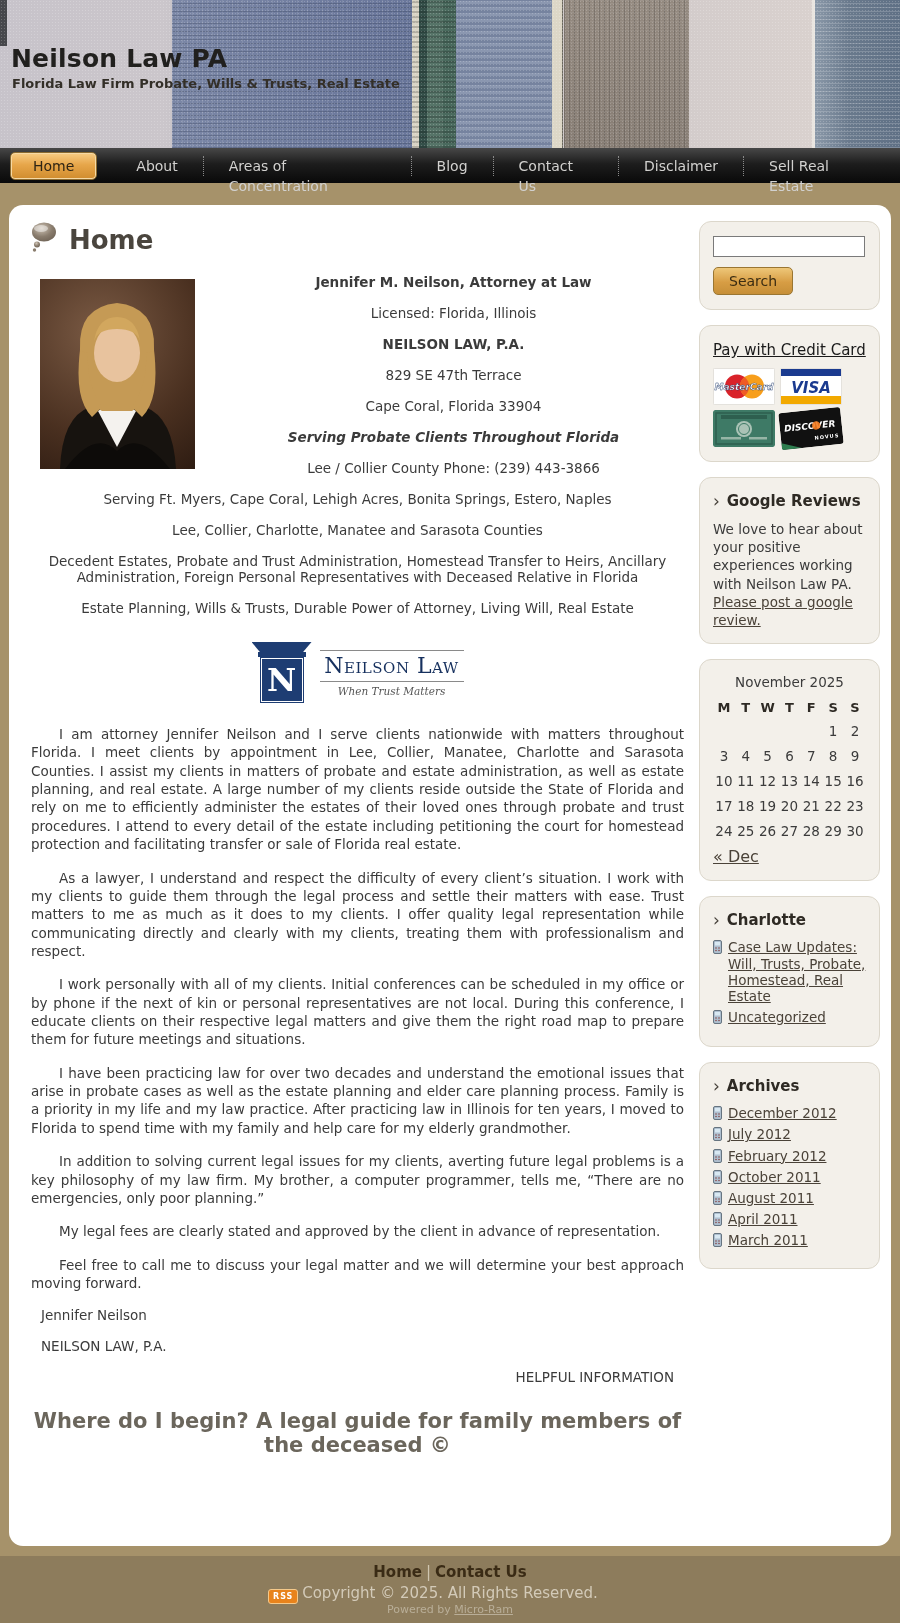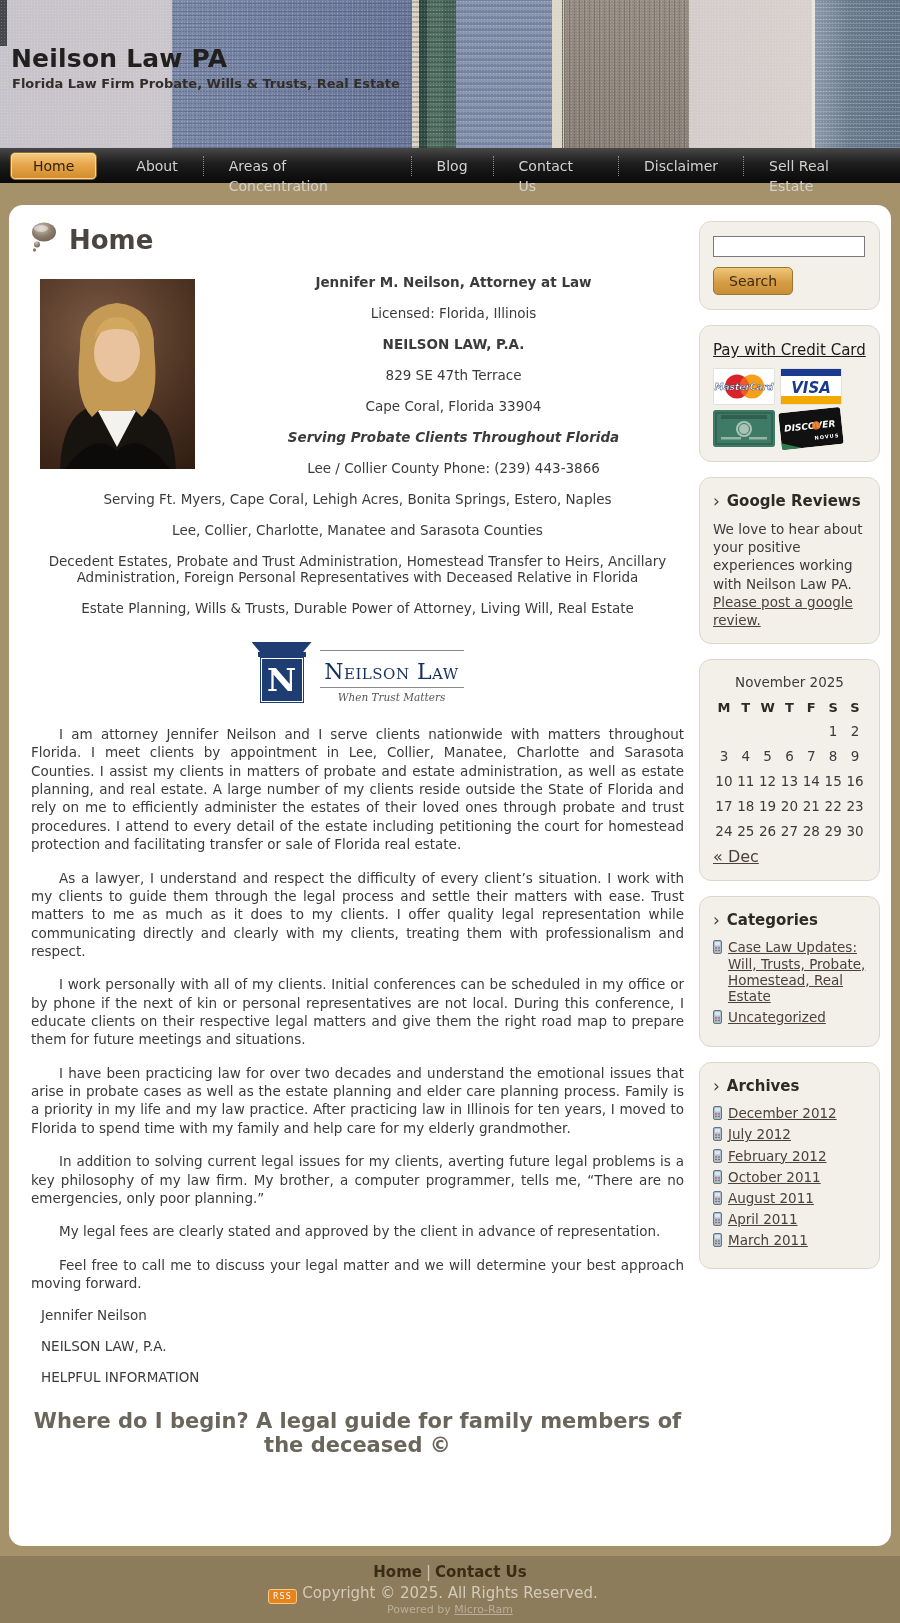--- a/index.html
+++ b/index.html
@@ -57,26 +57,26 @@
   .cline { text-align:center; font-size:13.5px; margin:15px 0; color:#3b3b3b; }
   .cline.b { font-weight:bold; }
   .cline.bi { font-weight:bold; font-style:italic; }
   .logo { width: 212px; margin: 20px auto 22px auto; display:flex; align-items:flex-start; }
   .logo-n { position:relative; margin-top:6px; }
   .logo-cap { width:60px; height:10px; background:#1e3d73; clip-path: polygon(0 0,100% 0,86% 100%,14% 100%); }
   .logo-cap2 { width:48px; height:5px; margin:0 auto; background:#1e3d73; }
   .logo-sq { width:44px; height:46px; margin:0 auto; background:#1e3d73; color:#fff; display:flex; align-items:center; justify-content:center;
     font-family:"DejaVu Serif","Liberation Serif",serif; font-size:32px; font-weight:bold; box-shadow: inset 0 0 0 1px #1e3d73, inset 0 0 0 2px #fff; }
   .logo-right { margin-left:8px; padding-top:14px; width:148px; }
-  .logo-name { border-top:1px solid #8a8a8a; border-bottom:1px solid #8a8a8a; padding:8px 0 3px 0; text-align:center;
+  .logo-name { border-top:1px solid #8a8a8a; border-bottom:1px solid #8a8a8a; padding:2px 0 3px 0; text-align:center;
     font-family:"DejaVu Serif","Liberation Serif",serif; font-variant:small-caps; font-size:22px; color:#16305e; letter-spacing:.5px; }
   .logo-tag { text-align:center; font-family:"DejaVu Serif","Liberation Serif",serif; font-style:italic; font-size:10.5px; color:#555; padding-top:3px; }
   .para { font-size:13.5px; line-height:1.36; text-align:justify; text-indent:28px; margin:15px 0; color:#3b3b3b; }
   .plain { font-size:13.5px; margin:15px 10px; color:#3b3b3b; }
-  .center { text-align:left; }
+  .center { text-align:right; }
   .big-head { text-align:center; font-size:21px; font-weight:bold; color:#6b665c; margin:24px 0 30px 0; }
   
   .sidebar { position:absolute; right:11px; top:16px; width:181px; }
   .widget { background:#f3f0ea; border:1px solid #dcd7cb; border-radius:12px; padding:14px 13px; margin-bottom:15px; }
   .widget h3 { font-size:15px; color:#2e2a24; margin-bottom:10px; display:flex; align-items:center; gap:7px; }
   .chev { font-weight:normal; color:#4a453e; font-size:17px; line-height:1; }
   .search-input { width:152px; height:21px; border:1px solid #7a7a7a; background:#fff; font-size:13px; padding:0 4px; }
   .search-btn { margin-top:10px; background: linear-gradient(#eec779,#d79d44 55%,#c68f38); border:1px solid #9a7632; border-radius:5px; padding:5px 15px; font-size:14px; color:#3a2c12; cursor:pointer; font-family:inherit; }
   .pay-title { font-size:15px; color:#1a1a1a; text-decoration:underline; cursor:pointer; display:inline-block; margin-bottom:9px; }
   .cards { display:grid; grid-template-columns:62px 62px; gap:5px; }
@@ -95,21 +95,21 @@
   .sb-list a { color:#4a4238; text-decoration:underline; cursor:pointer; }
   .cat-list li { margin:5px 0; }
   
   .footer { position:absolute; left:0; right:0; bottom:0; height:67px; background:#8d7c5c; text-align:center; padding-top:7px; }
   .footer-links { font-size:15px; }
   .footer-links a { color:#3a2b15; font-weight:bold; text-decoration:none; cursor:pointer; }
   .footer-sep { color:#cfc5b0; padding:0 4px; }
   .copyright { font-size:15px; color:#d3cab8; margin-top:3px; }
   .powered { font-size:11px; color:#b9ae98; margin-top:1px; }
   .powered a { color:#b9ae98; text-decoration:underline; cursor:pointer; }
-  .rss-badge { position:absolute; left:268px; top:33px; background:#e8831c; border:1px solid #f5c98a; border-radius:3px; color:#fff; font-size:8px; font-weight:normal; padding:2px 4px; letter-spacing:1px; cursor:pointer; }
+  .rss-badge { position:absolute; left:268px; top:33px; background:#e8831c; border:1px solid #f5c98a; border-radius:3px; color:#fff; font-size:8px; font-weight:bold; padding:2px 4px; letter-spacing:1px; cursor:pointer; }
 </style>
 </head>
 <body>
 
 <div class="banner">
   <div class="bld b1"></div>
   <div class="bld b2"></div>
   <div class="bld b3"></div>
   <div class="bld b4"></div>
   <div class="bld b5"></div>
@@ -327,21 +327,21 @@
             <td>30</td>
           </tr>
         </tbody>
       </table>
       <a class="sb-link cal-prev">« Dec</a>
     </div>
 
     <div class="widget">
       <h3>
           <span class="chev">›</span>
-        <span>Categories</span>
+        <span>Charlotte</span>
         </h3>
       <ul class="sb-list cat-list">
         <li>
           <span class="bullet">
             <svg width="9" height="14" viewBox="0 0 9 14">
                 <rect x="0.5" y="0.5" width="8" height="13" rx="1.5" fill="#aebfcf" stroke="#4a5a68" stroke-width="0.8"></rect>
                 <rect x="2" y="2" width="5" height="3.5" fill="#d8e8f2"></rect>
                 <circle cx="3" cy="8" r="0.8" fill="#8a4a4a"></circle>
                 <circle cx="6" cy="8" r="0.8" fill="#8a4a4a"></circle>
                 <circle cx="3" cy="10.5" r="0.8" fill="#8a4a4a"></circle>

